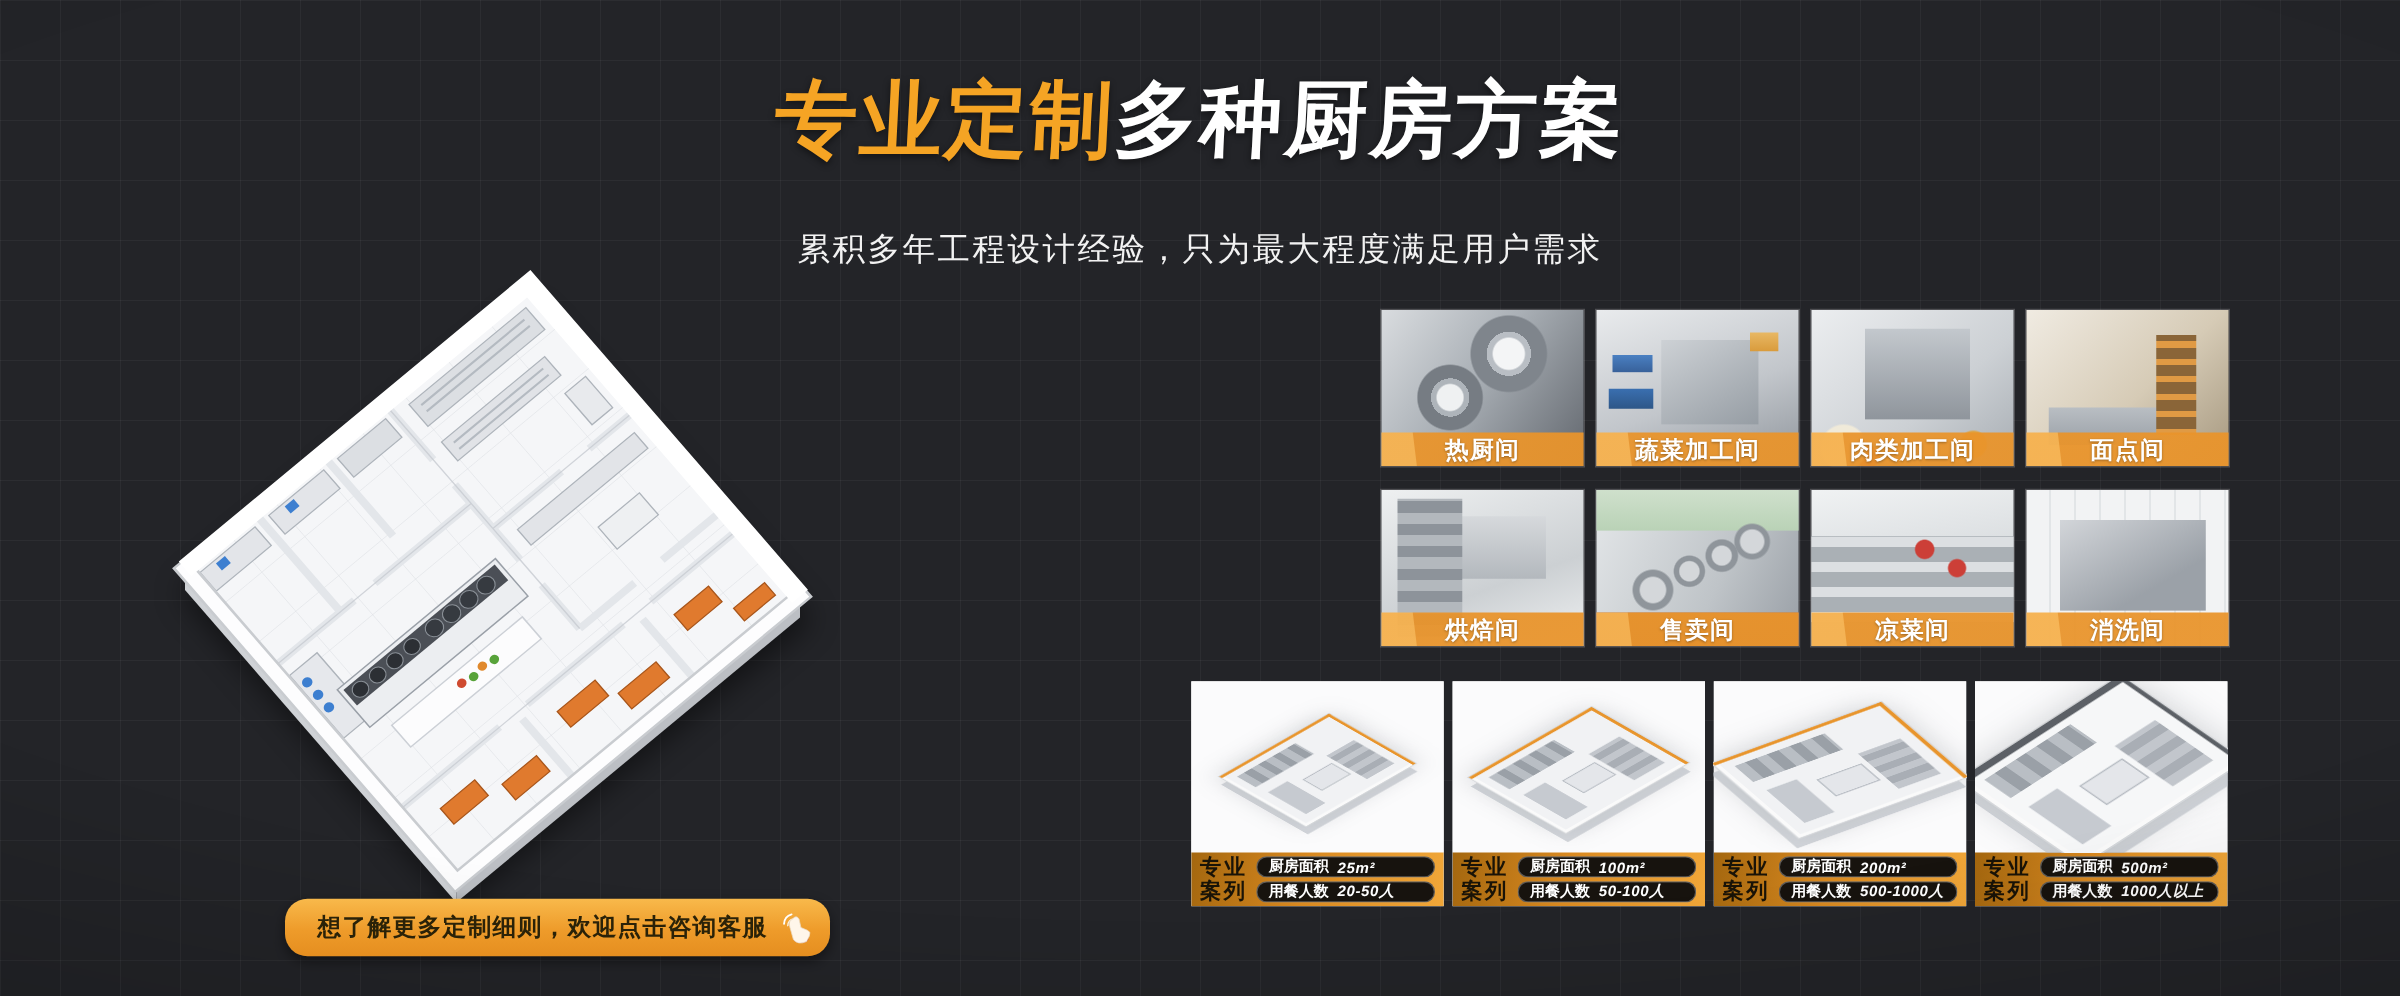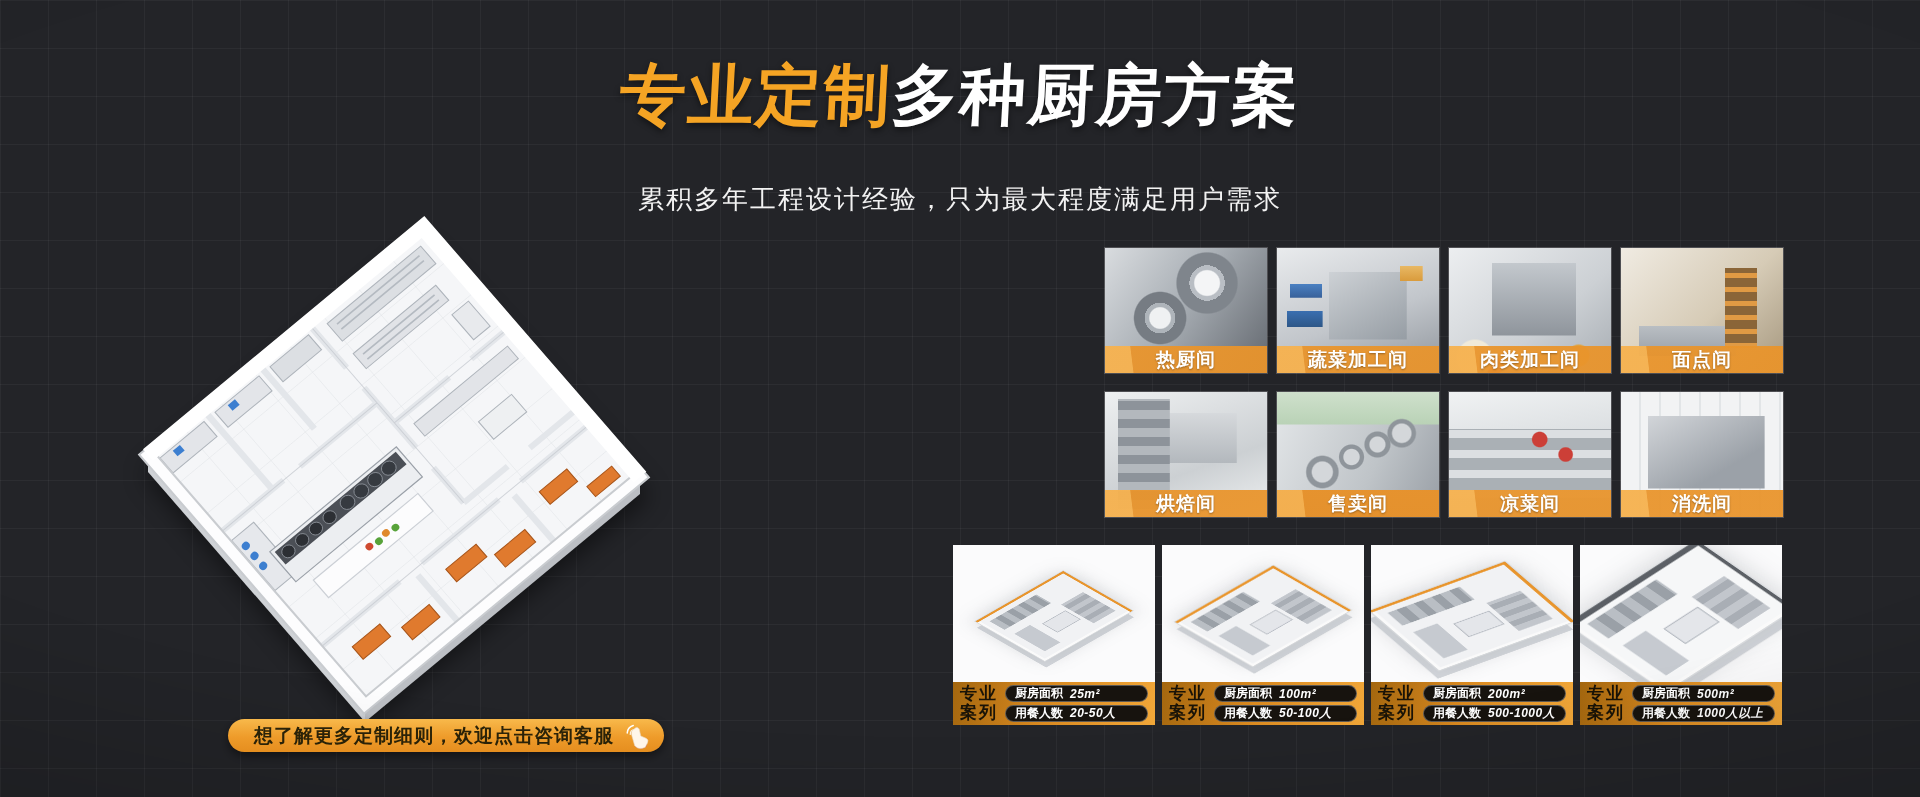--- a/index.html
+++ b/index.html
@@ -32,21 +32,21 @@
     position:absolute; left:0; top:182px; width:100%;
     text-align:center; font-size:26px; font-weight:500;
     letter-spacing:2px; color:#F2F2F2;
   }
 
   
   .floorplan{ position:absolute; left:100px; top:200px; pointer-events:none; }
 
   
   .cta{
-    position:absolute; left:228px; top:719px; height:33px; min-width:364px;
+    position:absolute; left:228px; top:719px; height:46px; min-width:364px;
     display:flex; align-items:center; justify-content:center;
     padding:0 12px 0 26px; border-radius:18px; cursor:pointer;
     background:linear-gradient(180deg,#F8B94B 0%,#EE9B2A 55%,#E58E1F 100%);
     box-shadow:0 4px 10px rgba(0,0,0,0.45);
     font-size:19px; font-weight:700; color:#2A2208; letter-spacing:1px;
     z-index:5;
   }
   .cta-icon{ width:30px; height:30px; margin-left:8px; display:inline-flex; }
 
   

